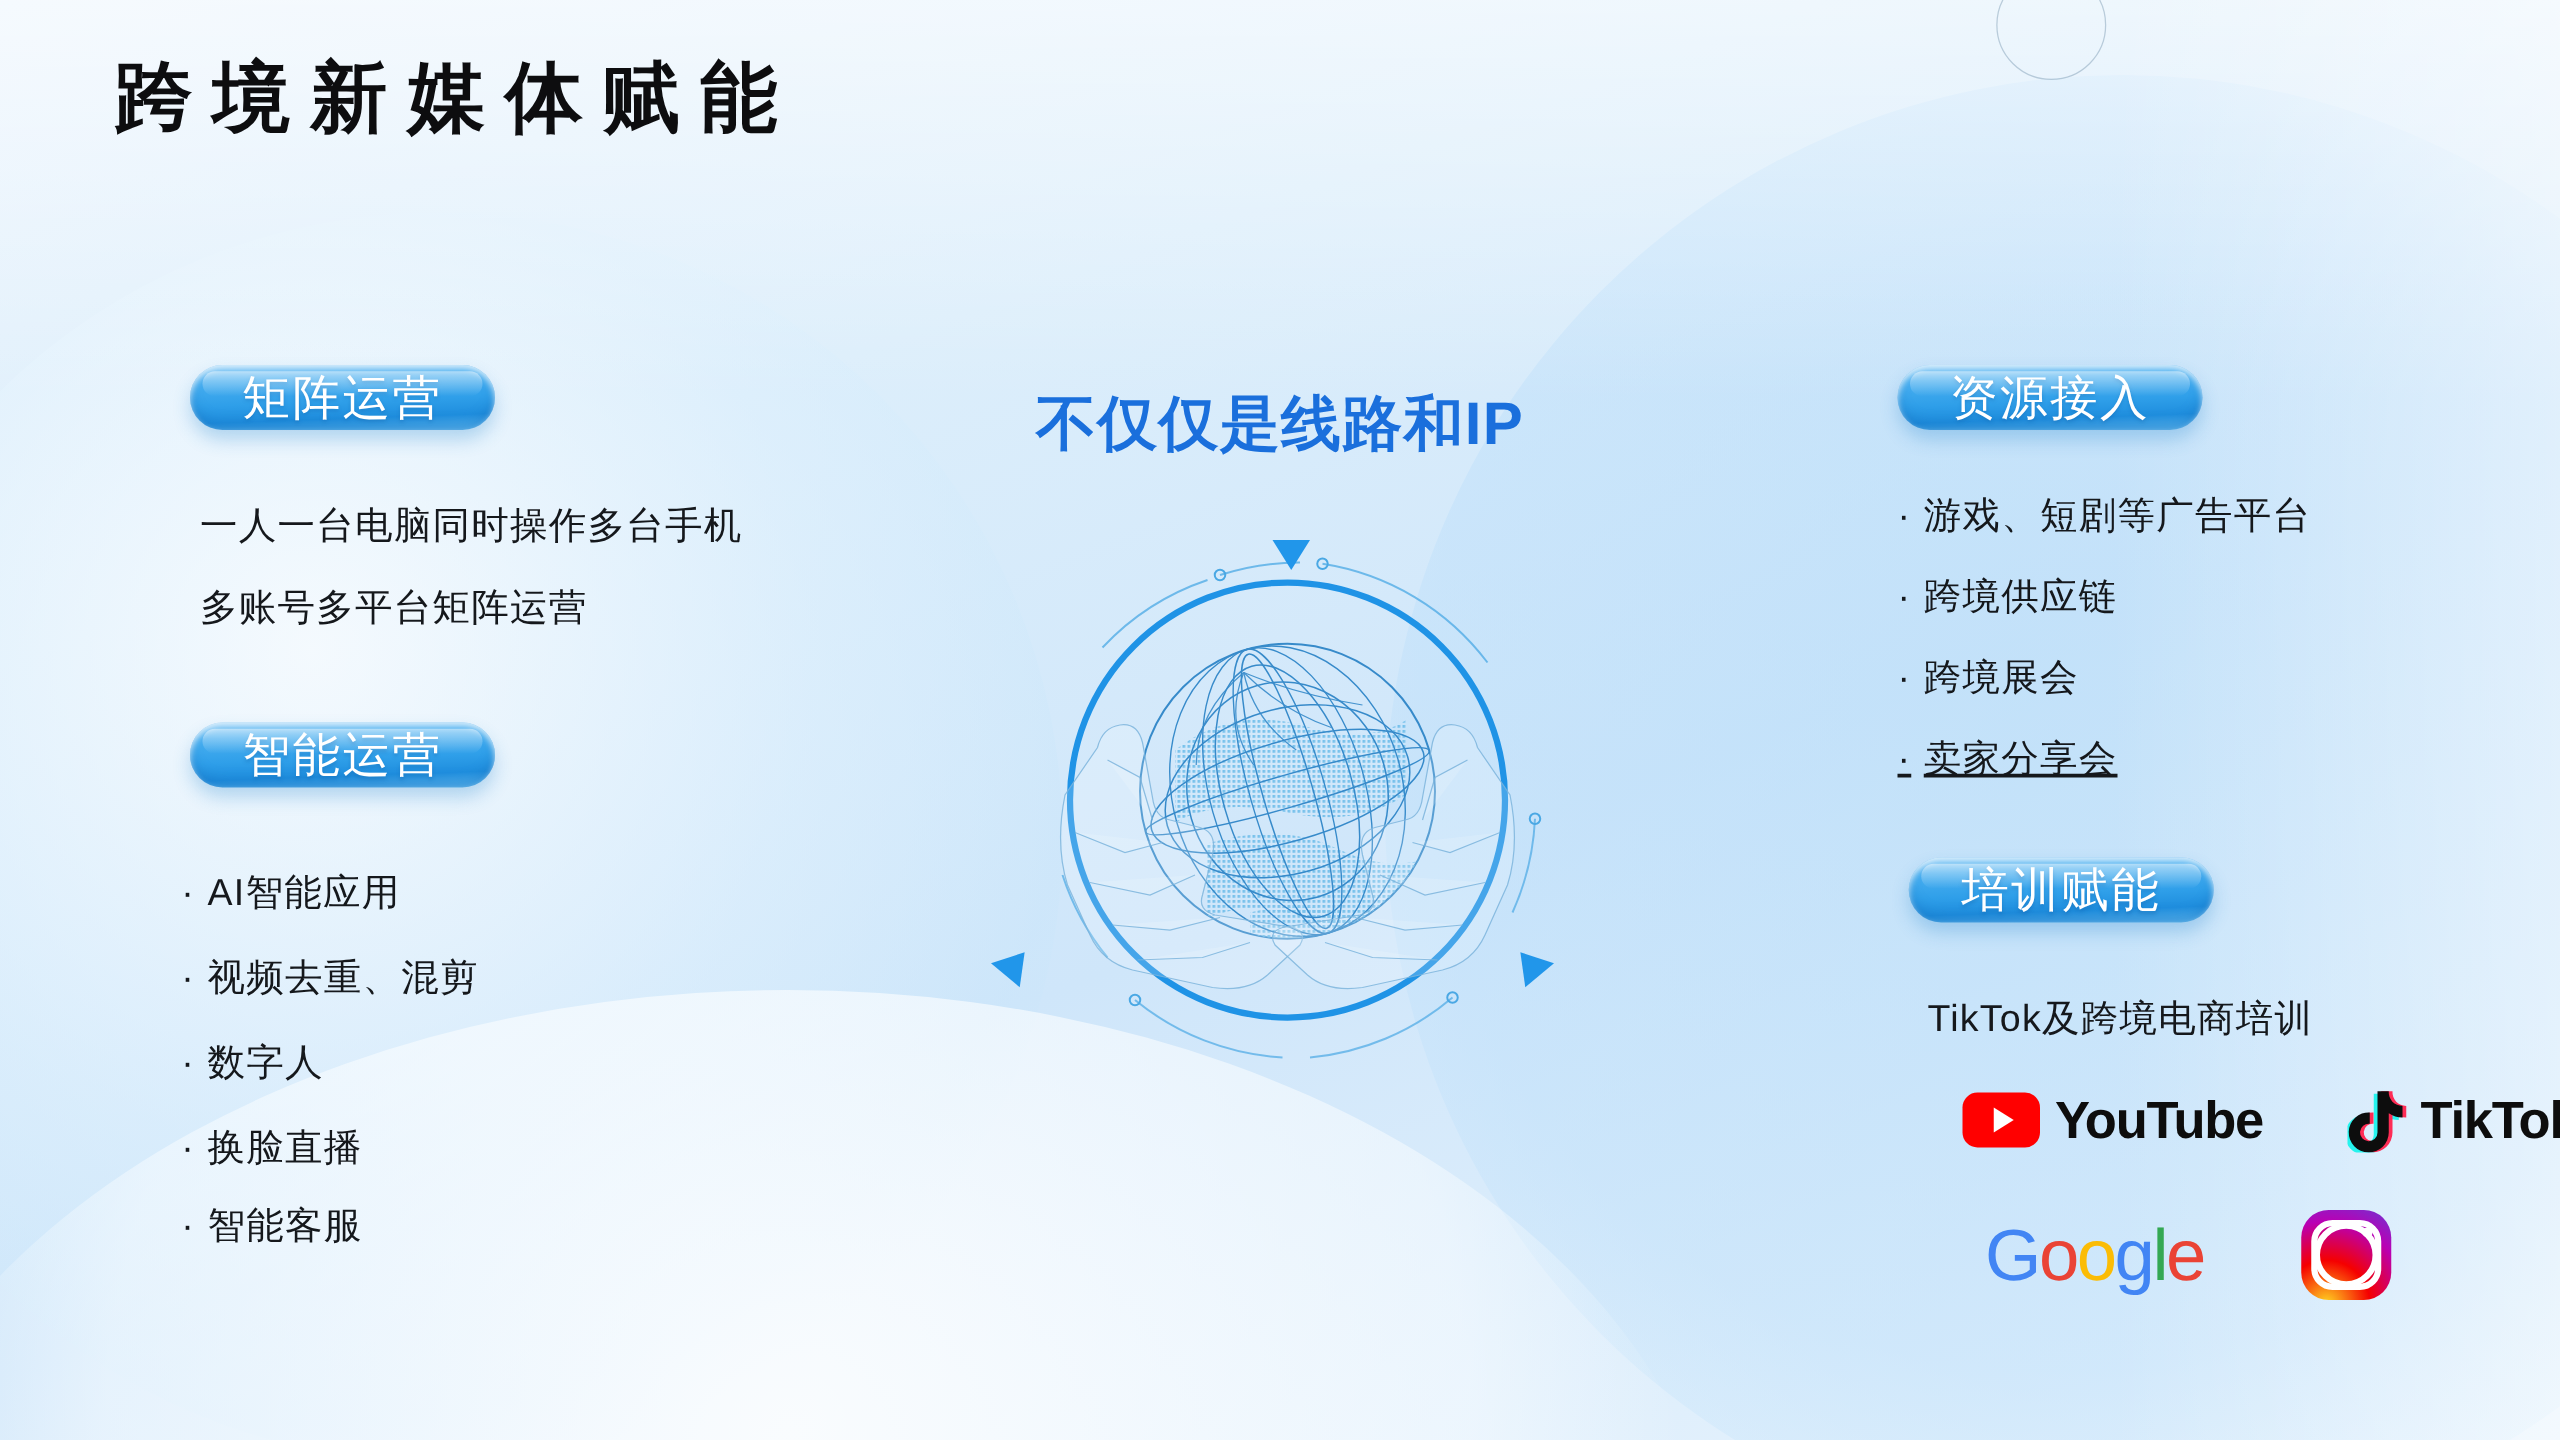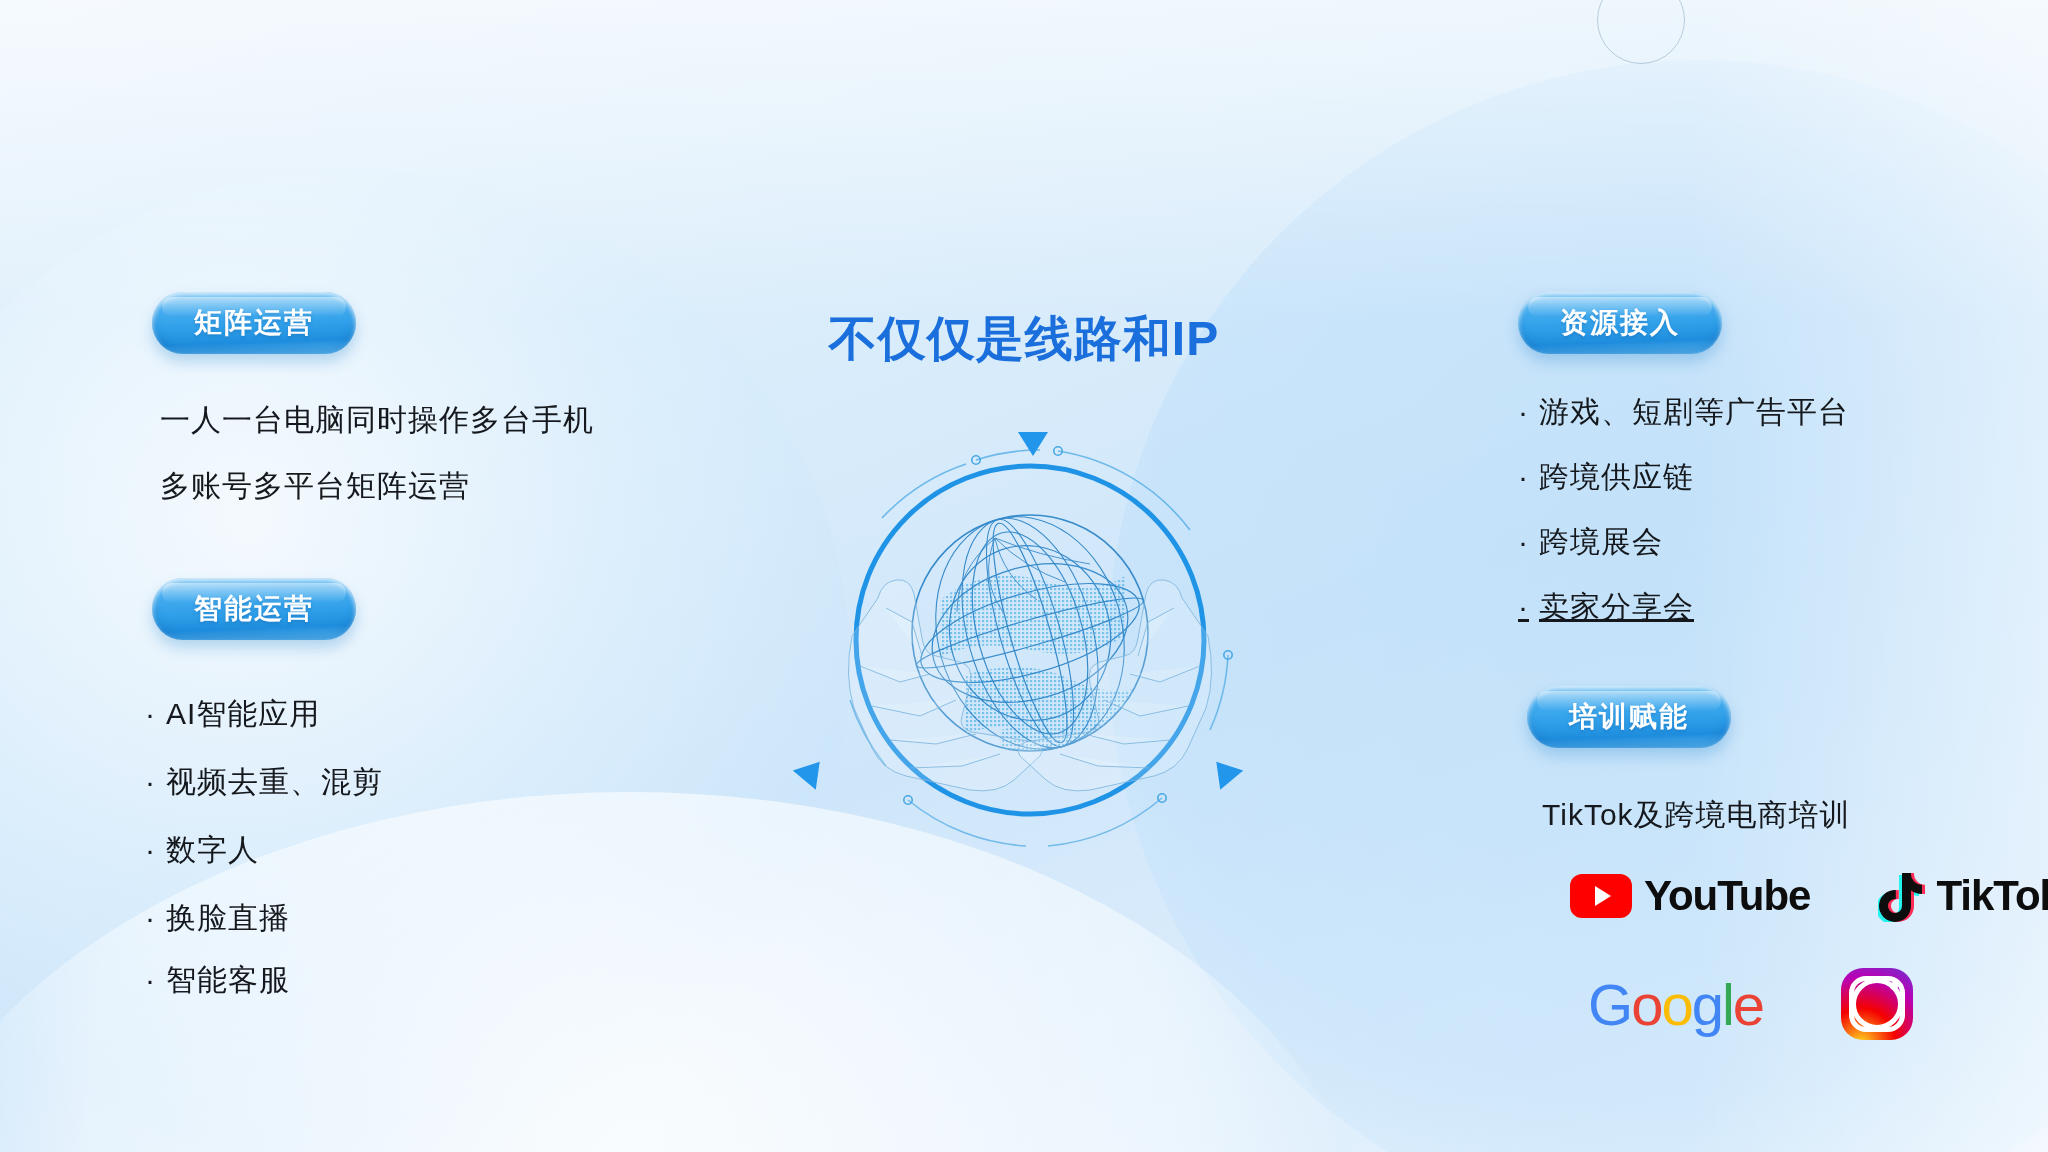--- a/index.html
+++ b/index.html
@@ -66,23 +66,23 @@
     position:absolute; left:0; right:0; top:307px;
     text-align:center;
     font-size:48px; font-weight:700; color:#1a6fdc;
     letter-spacing:1px;
   }
 
   
   .pill {
     position:absolute;
     display:inline-flex; align-items:center; justify-content:center;
-    height:62px; padding:0 42px;
+    height:52px; padding:0 42px;
     border-radius:34px;
-    color:#ffffff; font-size:28px; font-weight:700; letter-spacing:2px;
+    color:#ffffff; font-size:38px; font-weight:400; letter-spacing:2px;
     background: linear-gradient(178deg,#7ec6f5 0%, #49aff0 22%, #2f9fe9 55%, #1f8ede 78%, #63bdf3 100%);
     box-shadow: 0 8px 14px rgba(45,140,210,0.30), inset 0 3px 5px rgba(255,255,255,0.75), inset 0 -6px 9px rgba(20,110,185,0.35);
     text-shadow: 0 2px 3px rgba(20,95,165,0.35);
     white-space:nowrap;
   }
   .pill::after{
     content:""; position:absolute; left:10px; right:10px; top:5px; height:20px;
     border-radius:20px;
     background:linear-gradient(180deg, rgba(255,255,255,0.50), rgba(255,255,255,0));
     pointer-events:none;
@@ -142,20 +142,21 @@
 
   <div class="bg-layer">
     <div class="bg-soft-right"></div>
     <div class="bg-soft-left"></div>
     <div class="bg-bottom-fade"></div>
     <div class="bg-top-sheen"></div>
     <div class="bg-white-right"></div>
     <div class="bg-circle-outline"></div>
   </div>
 
+  <div class="main-title">跨境新媒体赋能</div>
 
   <div class="headline-2">不仅仅是线路和IP</div>
 
   <div style="position:absolute; left:790px; top:400px; width:480px; height:480px;">
     <svg width="480" height="480" viewBox="0 0 480 480">
       <defs>
         <pattern id="landdots" width="4" height="4" patternUnits="userSpaceOnUse">
           <rect width="2.2" height="2.2" fill="#63b9e8"></rect>
         </pattern>
         <clipPath id="sphereclip">

